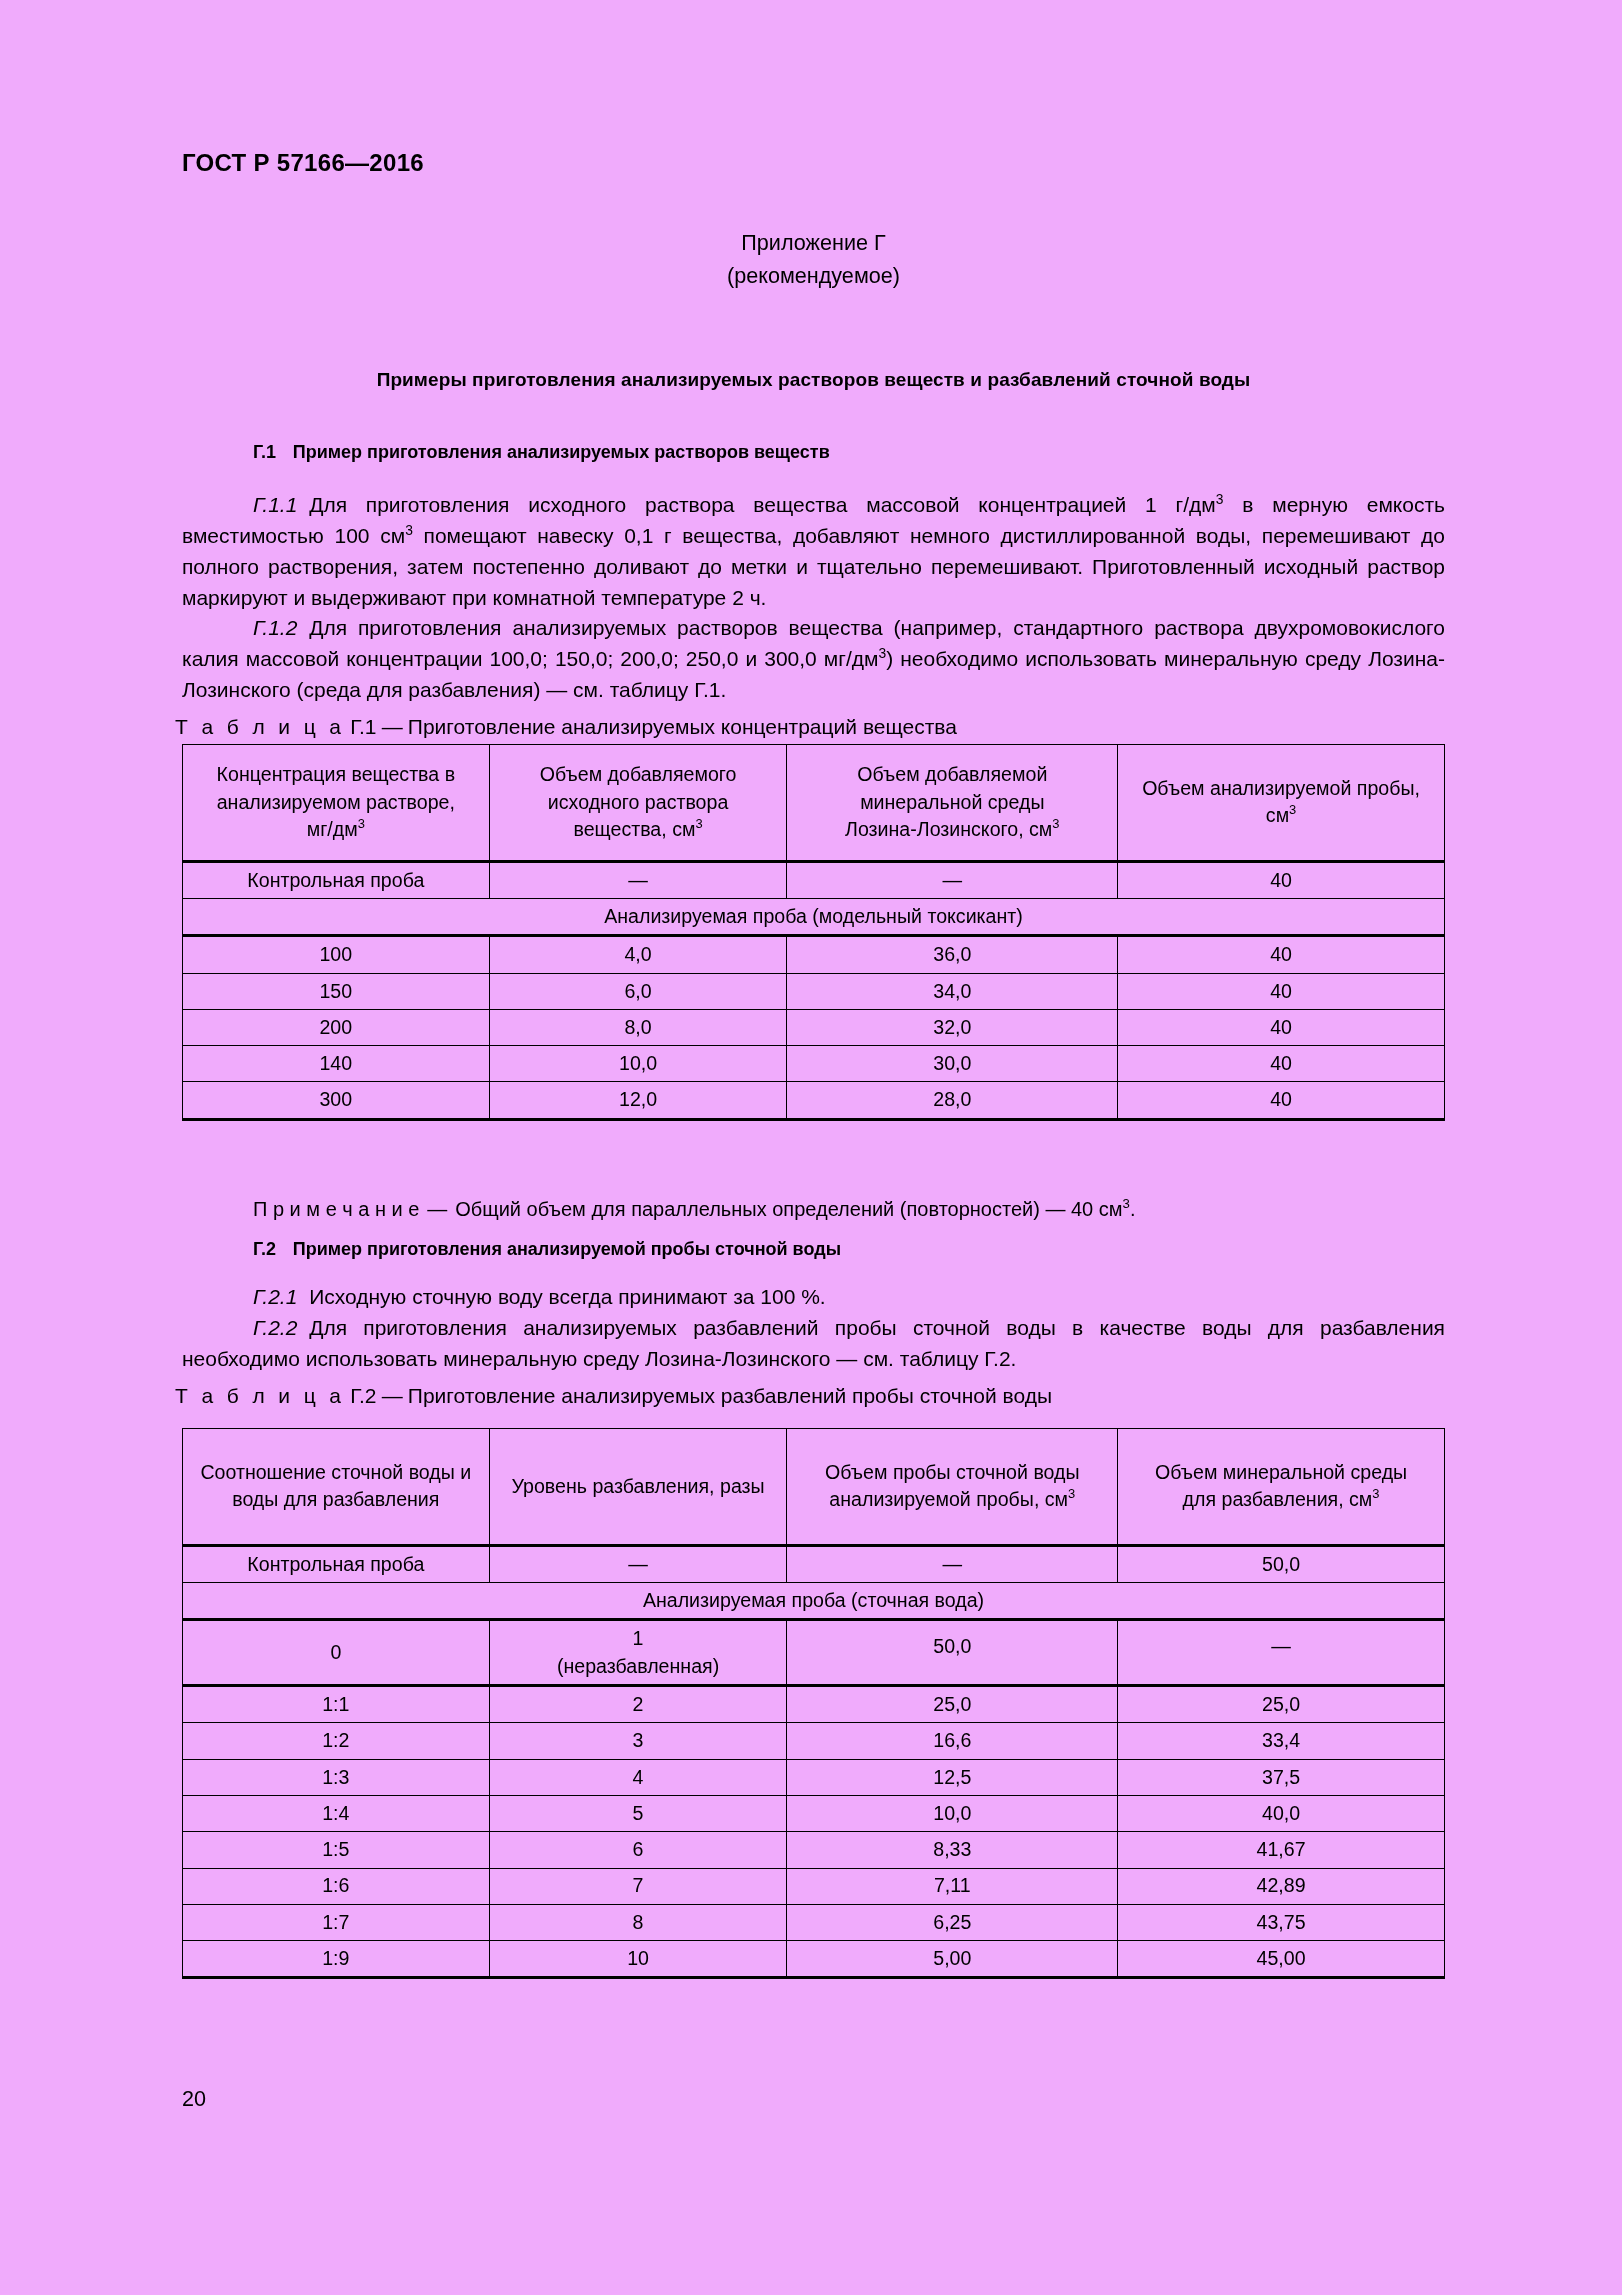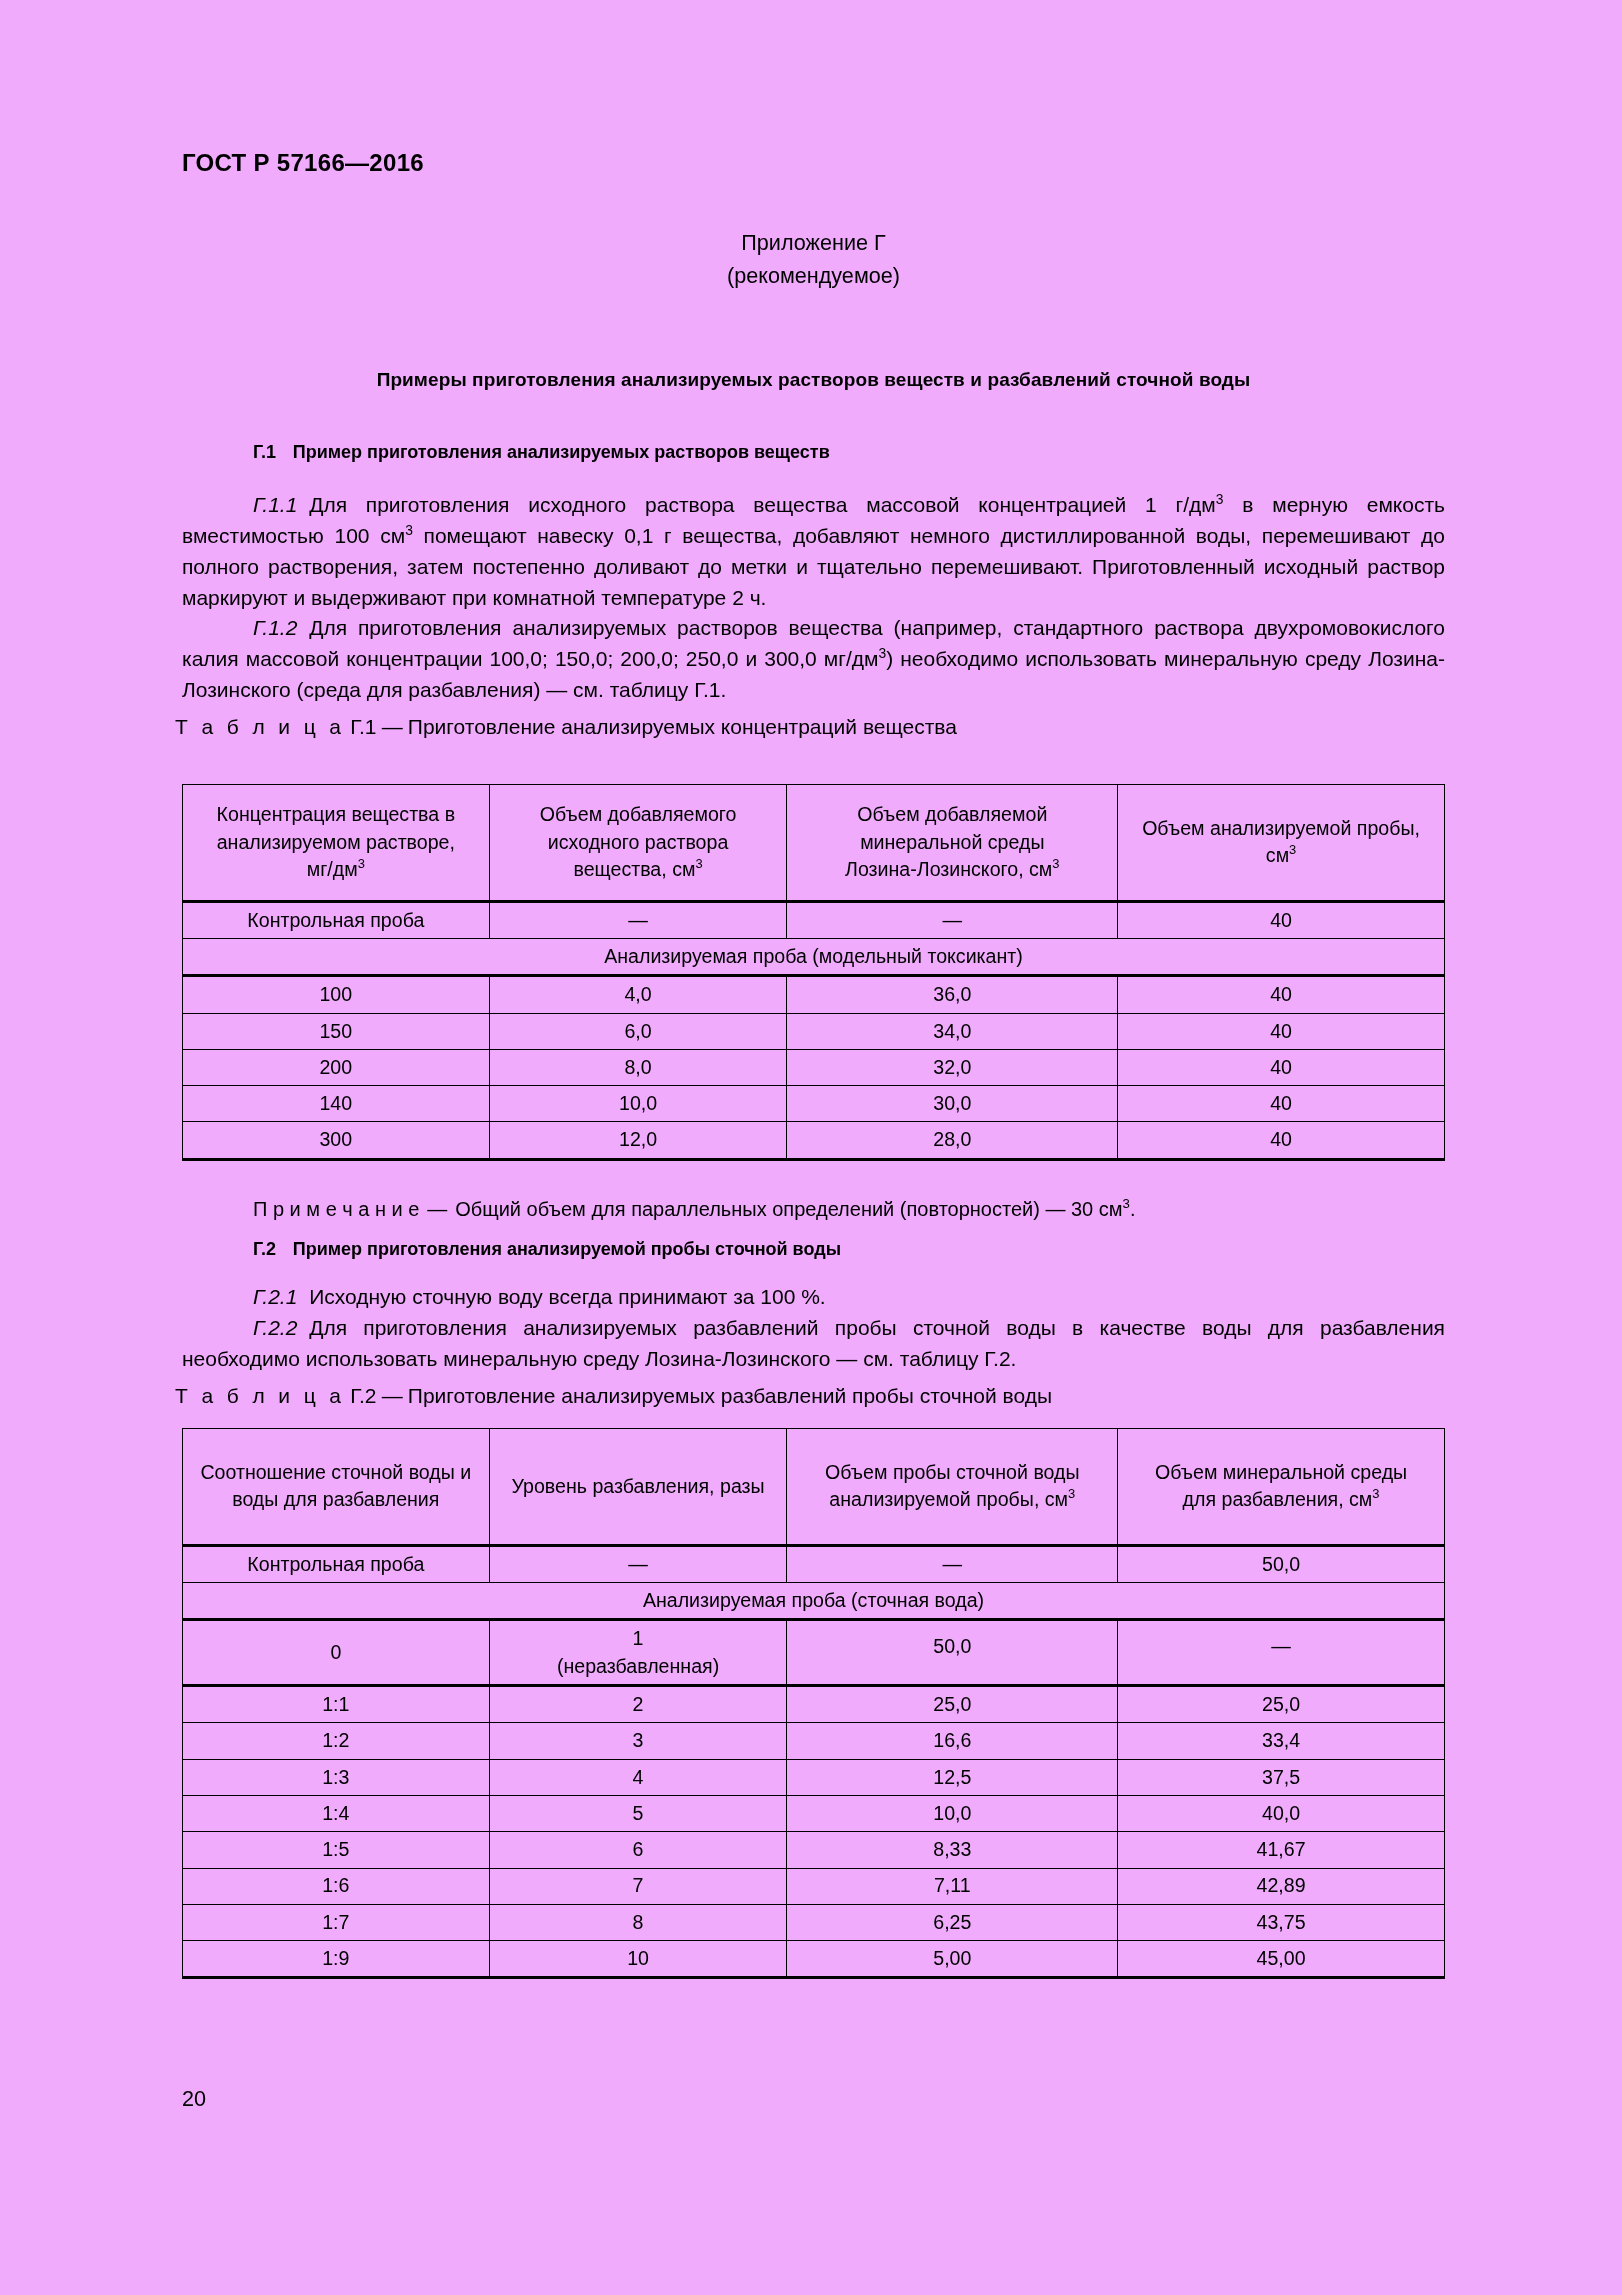--- a/index.html
+++ b/index.html
@@ -142,21 +142,21 @@
   </div>
 
   <div class="para" style="top:612px;">
     <span class="first">Г.1.2</span><span style="padding-left:11.8px;">Для приготовления анализируемых растворов вещества (например, стандартного раствора двухромовокислого калия массовой концентрации 100,0; 150,0; 200,0; 250,0 и 300,0 мг/дм</span><sup>3</sup><span>) необходимо использовать минеральную среду Лозина-Лозинского (среда для разбавления) — см. таблицу Г.1.</span>
   </div>
 
   <div class="tbl-caption" style="top:715px;">
     <span class="sp">Т а б л и ц а</span><span style="padding-left:5.2px;">Г.1</span><span style="padding:0 5.2px;">—</span><span>Приготовление анализируемых концентраций вещества</span>
   </div>
 
-  <table class="gost" style="top:784px;">
+  <table class="gost" style="top:744px;">
     <colgroup>
       <col style="width:24.3%">
         <col style="width:23.6%">
         <col style="width:26.2%">
         <col style="width:25.9%">
     </colgroup>
     <tbody>
       <tr class="hdr">
         <td>
           <div>Концентрация вещества в</div>
@@ -214,21 +214,21 @@
       <tr class="last">
         <td>300</td>
         <td>12,0</td>
         <td>28,0</td>
         <td>40</td>
       </tr>
     </tbody>
   </table>
 
   <div class="note" style="top:1194px;">
-    <span class="ind">П р и м е ч а н и е</span><span style="padding:0 7.9px;">—</span><span>Общий объем для параллельных определений (повторностей) — 30 см</span><sup>3</sup><span>.</span>
+    <span class="ind">П р и м е ч а н и е</span><span style="padding:0 7.9px;">—</span><span>Общий объем для параллельных определений (повторностей) — 40 см</span><sup>3</sup><span>.</span>
   </div>
 
   <div class="sec-head" style="top:1239px;">
     <span class="ind">Г.2</span>
     <span style="padding-left:11.8px;">Пример приготовления анализируемой пробы сточной воды</span>
   </div>
 
   <div class="para" style="top:1281px;">
     <span class="first">Г.2.1</span><span style="padding-left:11.8px;">Исходную сточную воду всегда принимают за 100 %.</span>
   </div>

